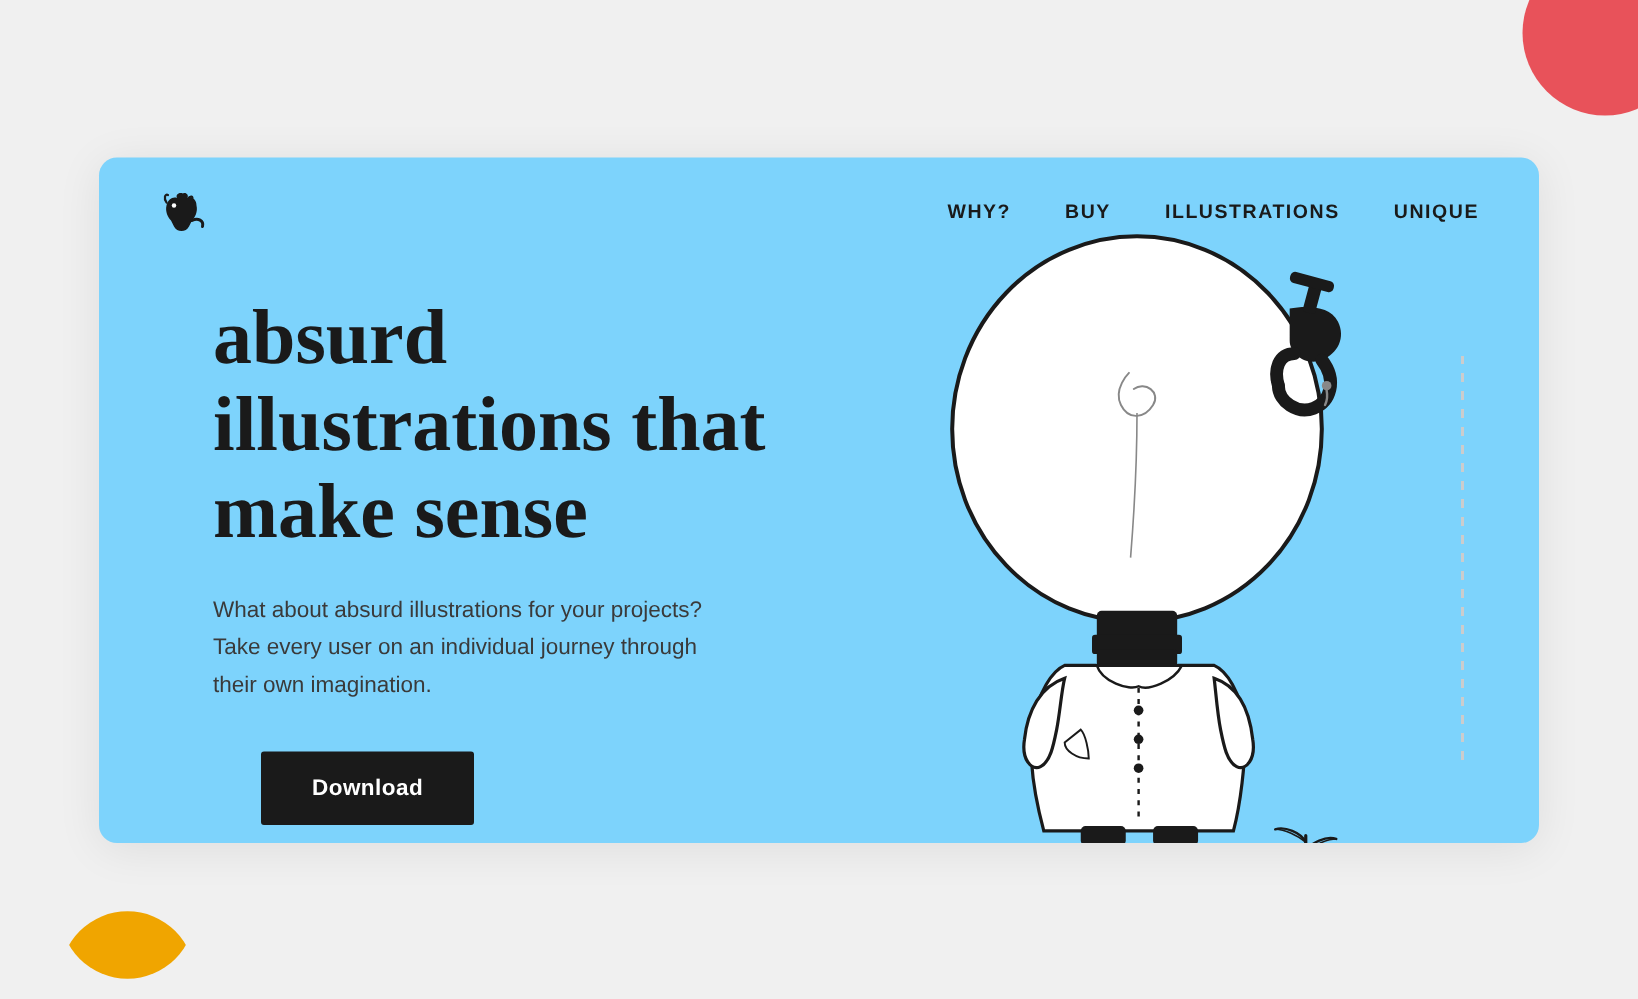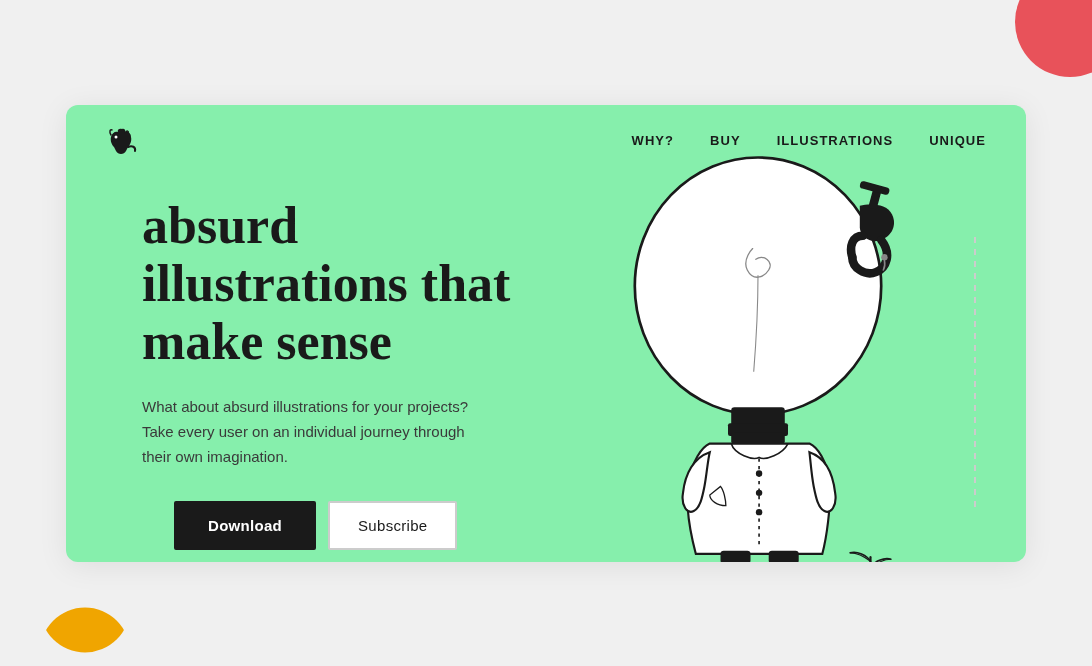--- a/index.html
+++ b/index.html
@@ -53,21 +53,21 @@
       transform: translateY(35%);
       clip-path: ellipse(50% 50% at 50% 0%);
       z-index: 0;
     }
 
     
     .card {
       position: relative;
       width: 960px;
       height: 457px;
-      background: #86efac;
+      background: #7dd3fc;
       border-radius: 12px;
       box-shadow: 0 4px 30px rgba(0,0,0,0.08);
       overflow: hidden;
       z-index: 1;
       display: flex;
       flex-direction: column;
     }
 
     
     .navbar {
@@ -242,21 +242,20 @@
     </div>
   </nav>
 
   <div class="main-content">
 
     <div class="left-section">
       <h1 class="hero-title">absurd illustrations that make sense</h1>
       <p class="hero-description">What about absurd illustrations for your projects? Take every user on an individual journey through their own imagination.</p>
       <div class="button-group">
         <button class="btn-download">Download</button>
-        <button class="btn-subscribe">Subscribe</button>
       </div>
     </div>
 
     <div class="right-section">
       <div class="illustration-container">
 
         <div class="dashed-line"></div>
 
         <svg class="illustration-svg" viewBox="0 0 380 420" fill="none" xmlns="http://www.w3.org/2000/svg">
 

